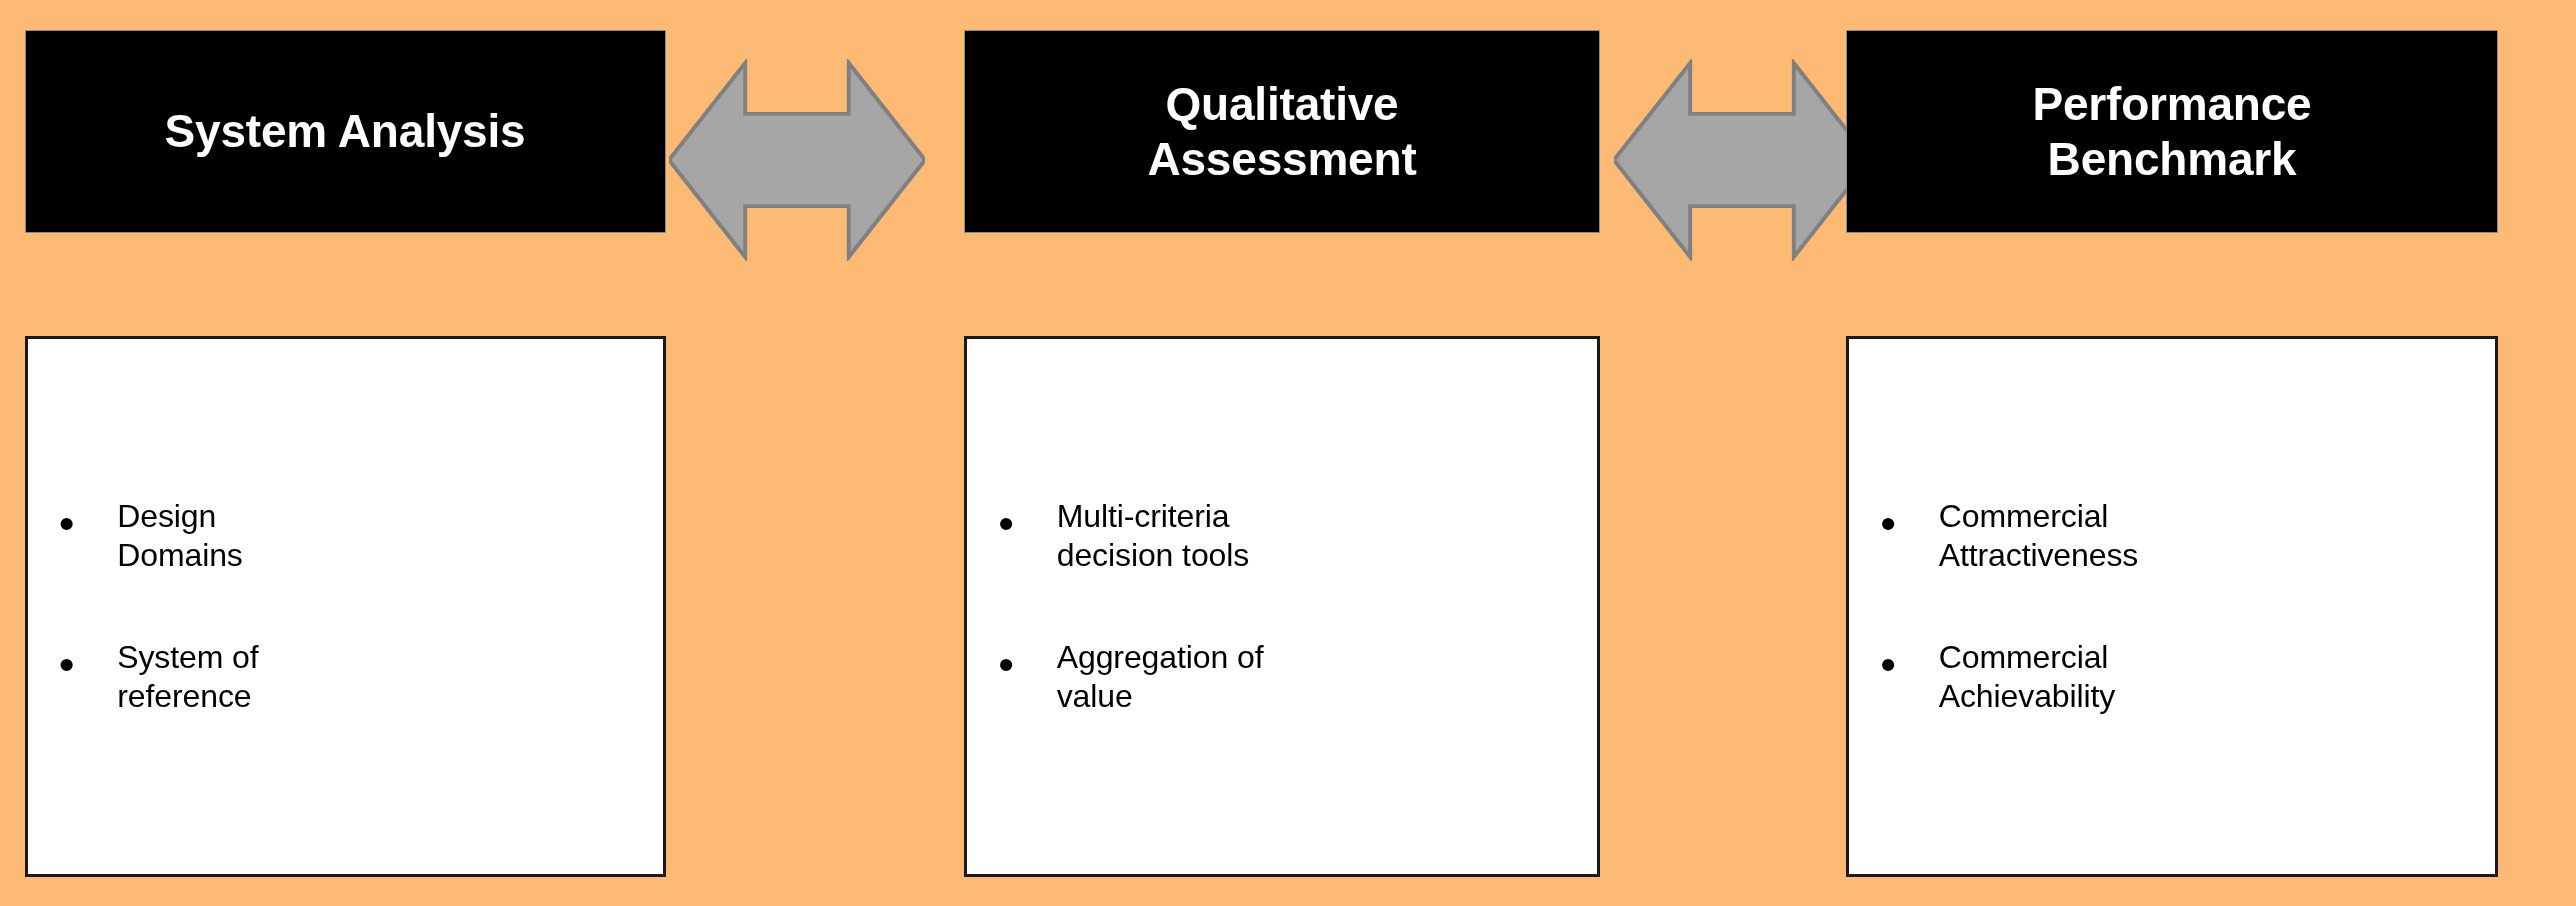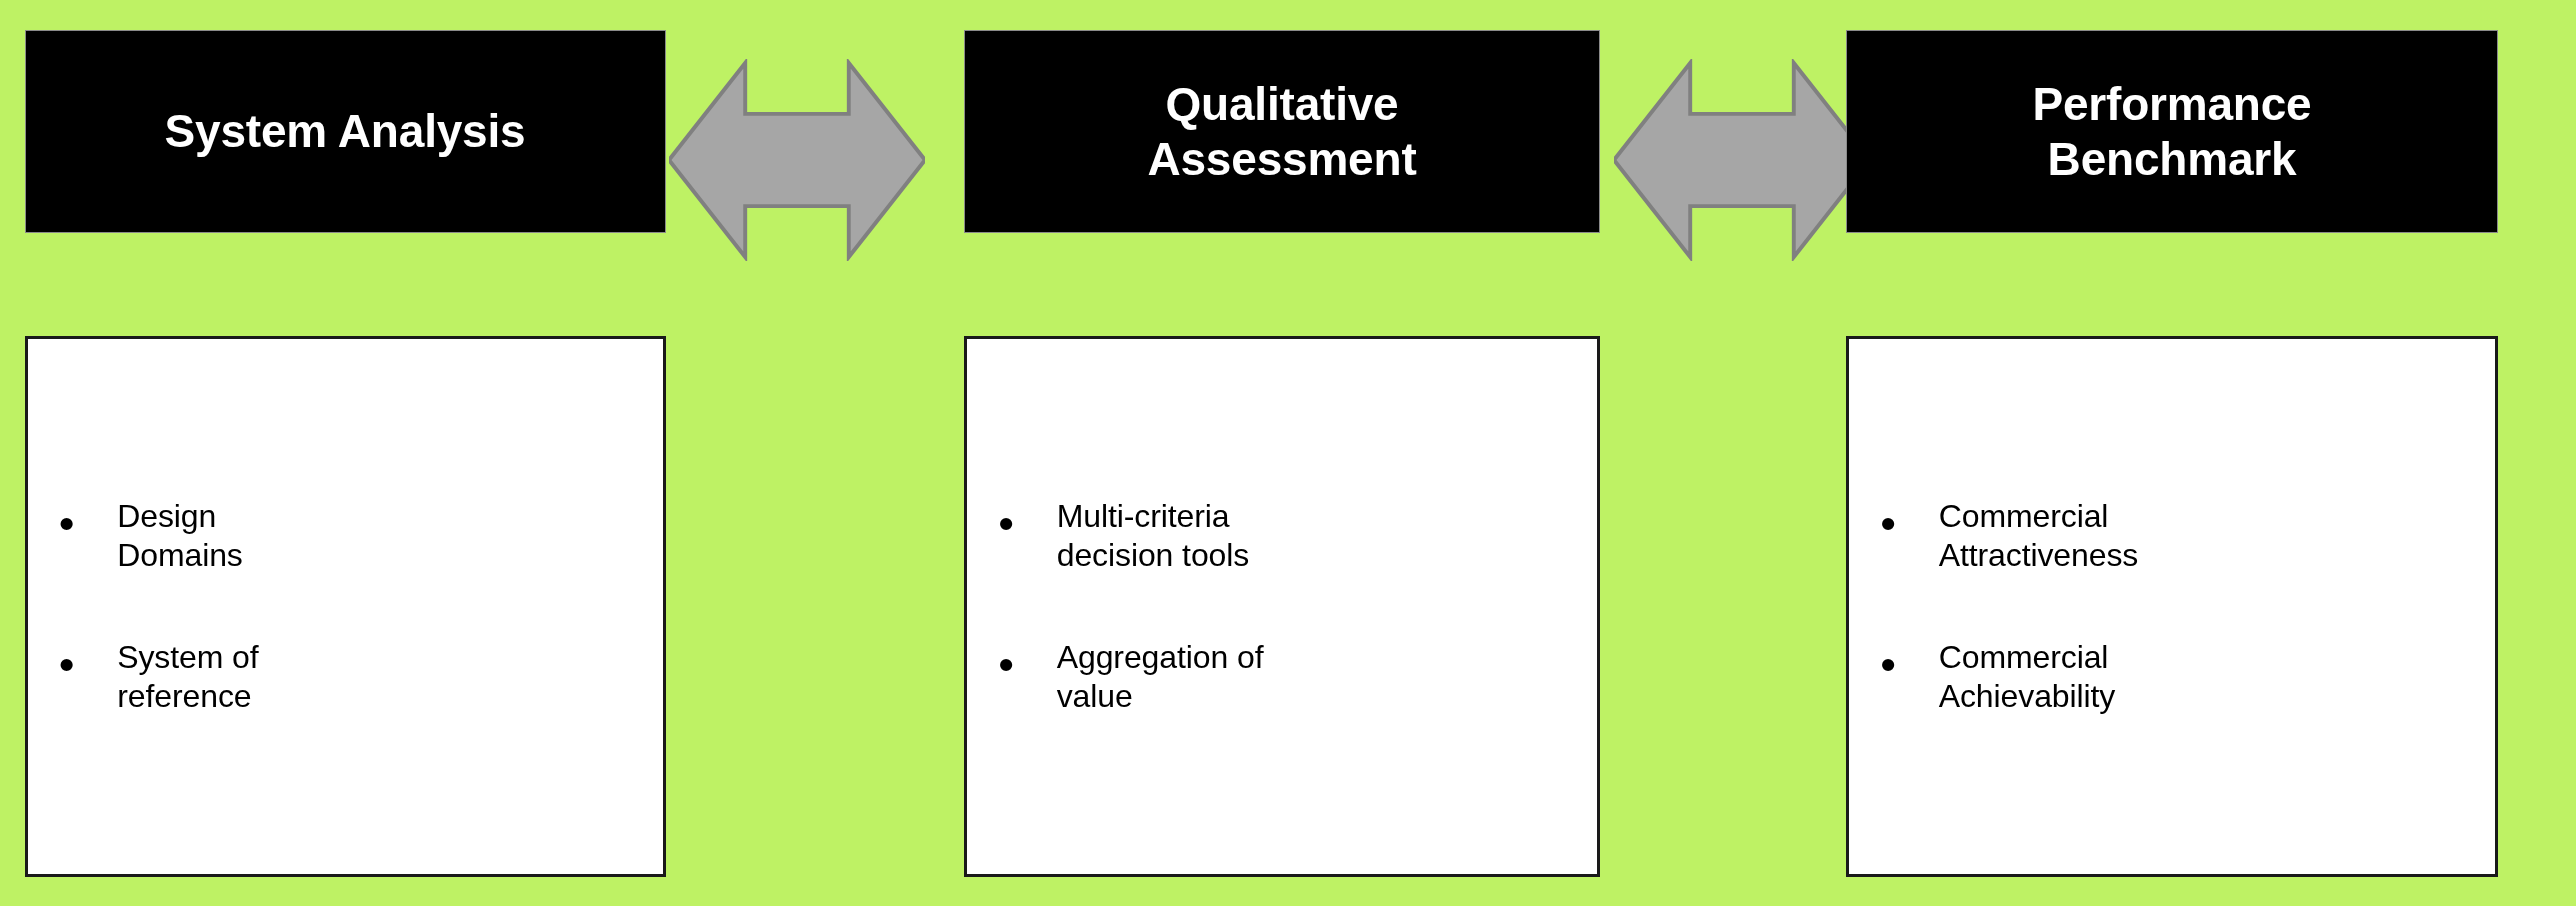--- a/index.html
+++ b/index.html
@@ -4,21 +4,21 @@
 <style>
   html, body {
     margin: 0;
     padding: 0;
     background: #ffffff;
   }
   #canvas {
     position: relative;
     width: 2576px;
     height: 907px;
-    background: #bef264;
+    background: #fdba74;
     overflow: hidden;
     font-family: "Liberation Sans", sans-serif;
   }
 
   
   .column {
     position: absolute;
     top: 0;
     height: 907px;
   }

